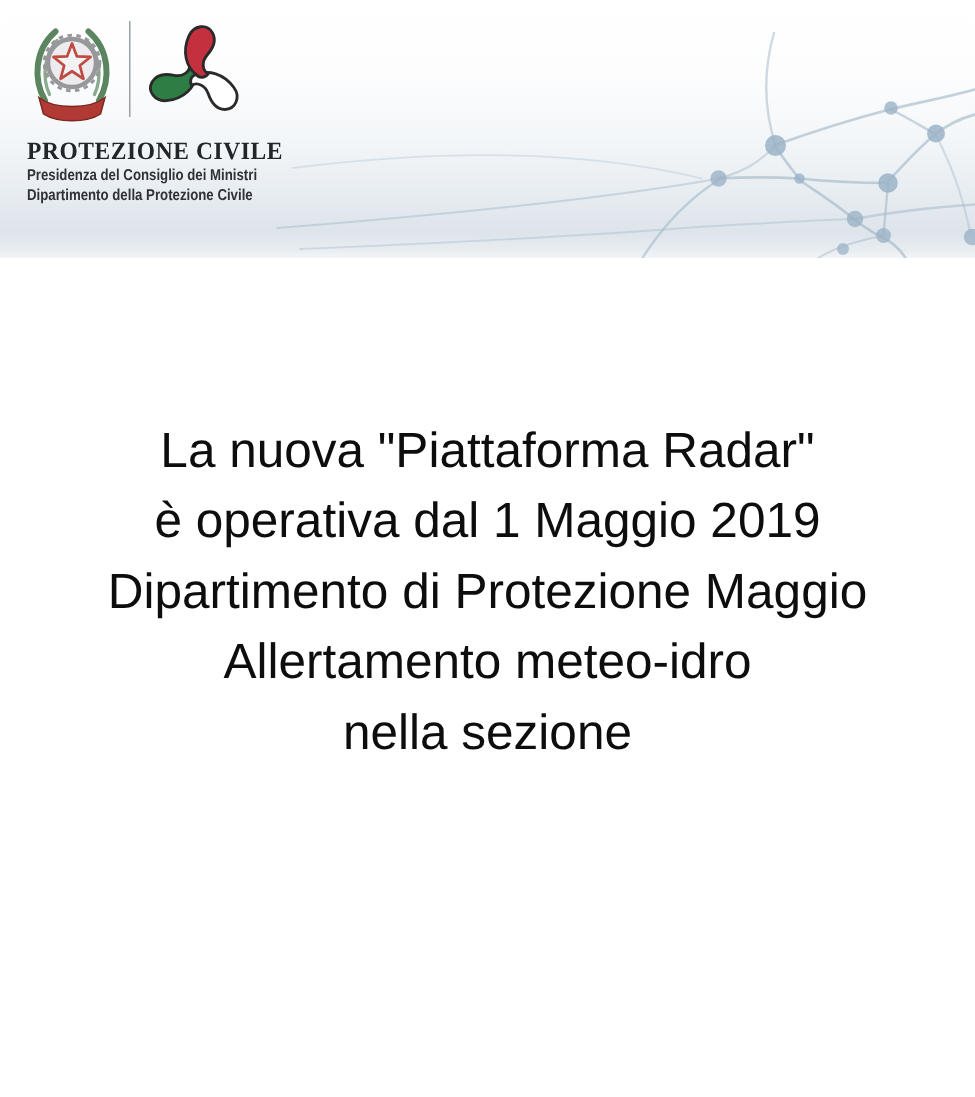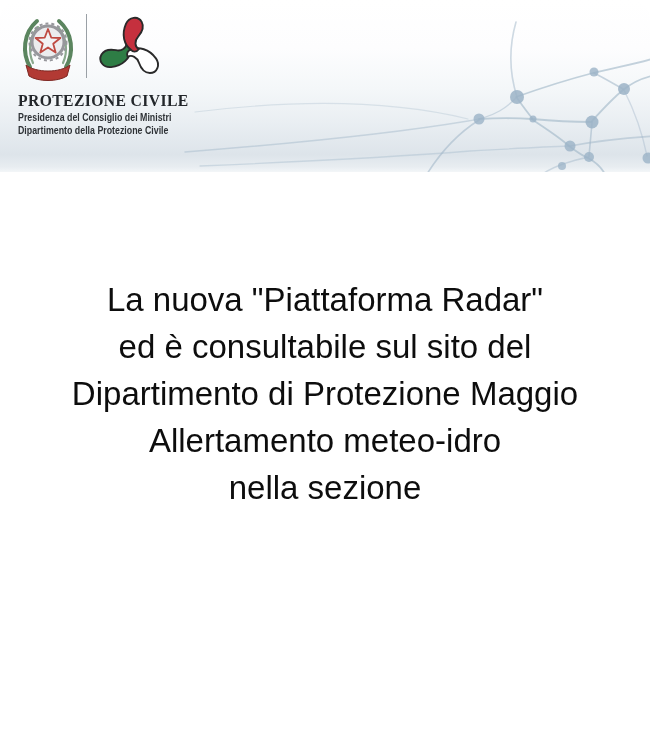--- a/index.html
+++ b/index.html
@@ -100,19 +100,19 @@
       </div>
 
       <div class="brand-title">PROTEZIONE CIVILE</div>
       <div class="brand-sub">Presidenza del Consiglio dei Ministri</div>
       <div class="brand-sub">Dipartimento della Protezione Civile</div>
     </div>
   </header>
 
   <main class="announcement">
     <div class="line">La nuova "Piattaforma Radar"</div>
-    <div class="line">ed è consultabile sul sito del</div>
+    <div class="line">è operativa dal 1 Maggio 2019</div>
     <div class="line">Dipartimento di Protezione Maggio</div>
     <div class="line">Allertamento meteo-idro</div>
     <div class="line">nella sezione</div>
   </main>
 
 </div>
 
 </body></html>

